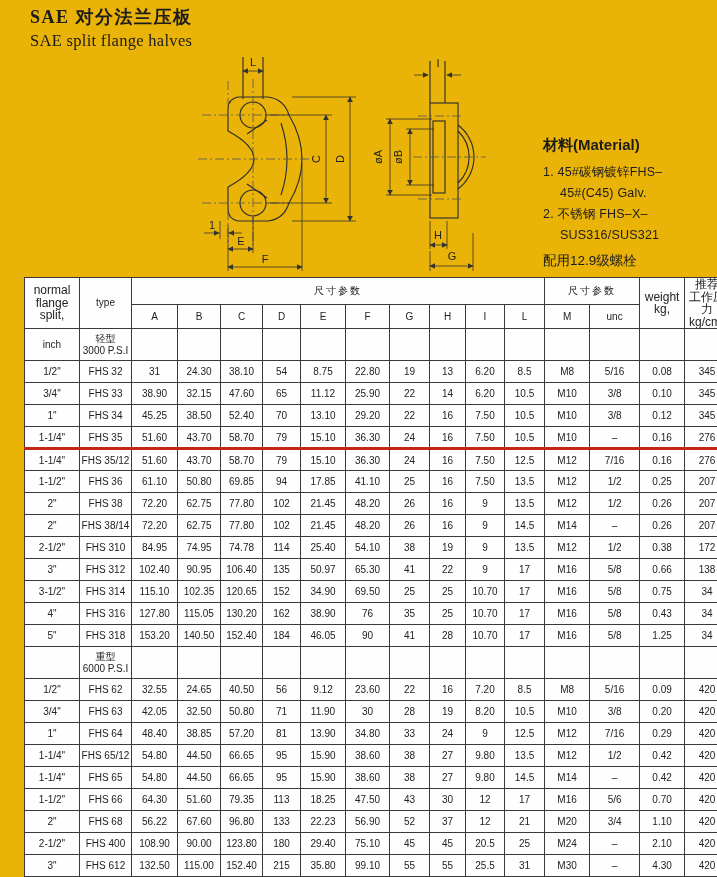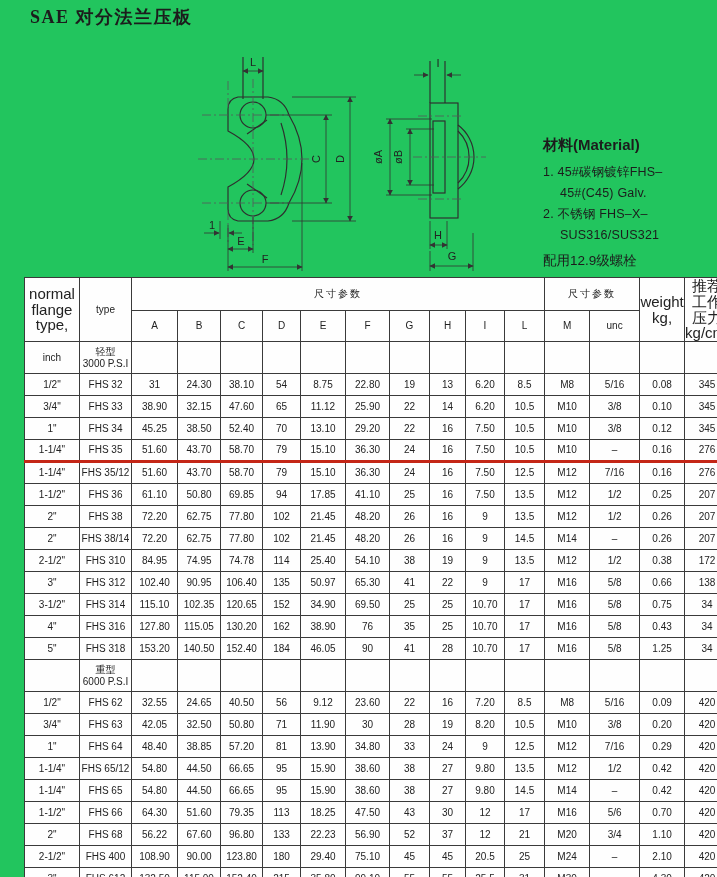--- a/index.html
+++ b/index.html
@@ -1,18 +1,18 @@
 <!DOCTYPE html>
 <html style="--hl: #c42616;"><head>
 <meta charset="utf-8">
 <style>
   html,body{margin:0;padding:0}
   body{width:717px;height:877px;background:#ffffff;position:relative;
        font-family:"Liberation Sans",sans-serif;color:#1c1c1c;-webkit-font-smoothing:antialiased}
-  .page{position:absolute;inset:0;background:#22c55e;overflow:hidden}
+  .page{position:absolute;inset:0;background:#eab308;overflow:hidden}
 
   
   .titles{position:absolute;left:30px;top:5px;font-family:"Liberation Serif",serif}
   .t-zh{font-size:18px;font-weight:bold;letter-spacing:1.5px}
   .t-en{font-size:16.5px;margin-top:2px;letter-spacing:.3px}
 
   
   .diag{position:absolute}
   .sol{stroke:#2e2e2e;stroke-width:1.15;fill:none}
   .cl line{stroke:#55565c;stroke-width:.8;stroke-dasharray:9 3 2 3;fill:none}
@@ -27,35 +27,36 @@
   .m-note{font-size:13.5px;margin-top:10px}
 
   
   table.spec{position:absolute;left:24px;top:277px;width:680px;border-collapse:collapse;
              table-layout:fixed;font-size:10px;color:#222;background:#fefefe}
   .spec th,.spec td{border:1px solid #3a3a3a;text-align:center;vertical-align:middle;
              padding:0;font-weight:normal;overflow:hidden;line-height:1.15}
   .spec thead tr.h1{height:24px}
   .spec thead tr.h2{height:22px}
   .spec thead th{font-size:10px}
-  .hdr-3l div{font-size:15px;line-height:1.05}
+  .hdr-3l div{font-size:12px;line-height:1.05}
   .hdr-grp{font-size:11px;letter-spacing:2px}
   .unit{font-size:8px}
   .spec tbody tr{height:22px}
   .spec tbody tr.sub-row{height:32px}
   .sub-type div{line-height:1.2}
   tr.hl-row td{border-bottom:3px solid var(--hl,#c42616)}
 </style>
 </head>
 <body>
 
 <div class="page">
 
   <div class="titles">
     <div class="t-zh">SAE 对分法兰压板</div>
+    <div class="t-en">SAE split flange halves</div>
   </div>
 
   <svg class="diag" style="left:150px;top:53px" width="232" height="224" viewBox="0 0 232 224">
     <defs>
       <marker id="ar" viewBox="0 0 10 10" refX="9" refY="5" markerWidth="7.5" markerHeight="7.5" orient="auto-start-reverse">
           <path d="M0,0 L10,5 L0,10 z" fill="#333"></path>
         </marker>
     </defs>
     <g class="sol">
       <line x1="93" y1="4" x2="93" y2="46"></line>
@@ -164,21 +165,21 @@
       <col style="width:45px">
         <col style="width:50px">
         <col style="width:45px">
         <col style="width:45px">
     </colgroup>
     <thead>
       <tr class="h1">
         <th rowspan="2" class="hdr-3l">
           <div>normal</div>
           <div>flange</div>
-          <div>type,</div>
+          <div>split,</div>
         </th>
         <th rowspan="2">type</th>
         <th colspan="10" class="hdr-grp">尺寸参数</th>
         <th colspan="2" class="hdr-grp">尺寸参数</th>
         <th rowspan="2" class="hdr-3l">
           <div>weight</div>
           <div>kg,</div>
         </th>
         <th rowspan="2" class="hdr-3l">
           <div>推荐</div>

